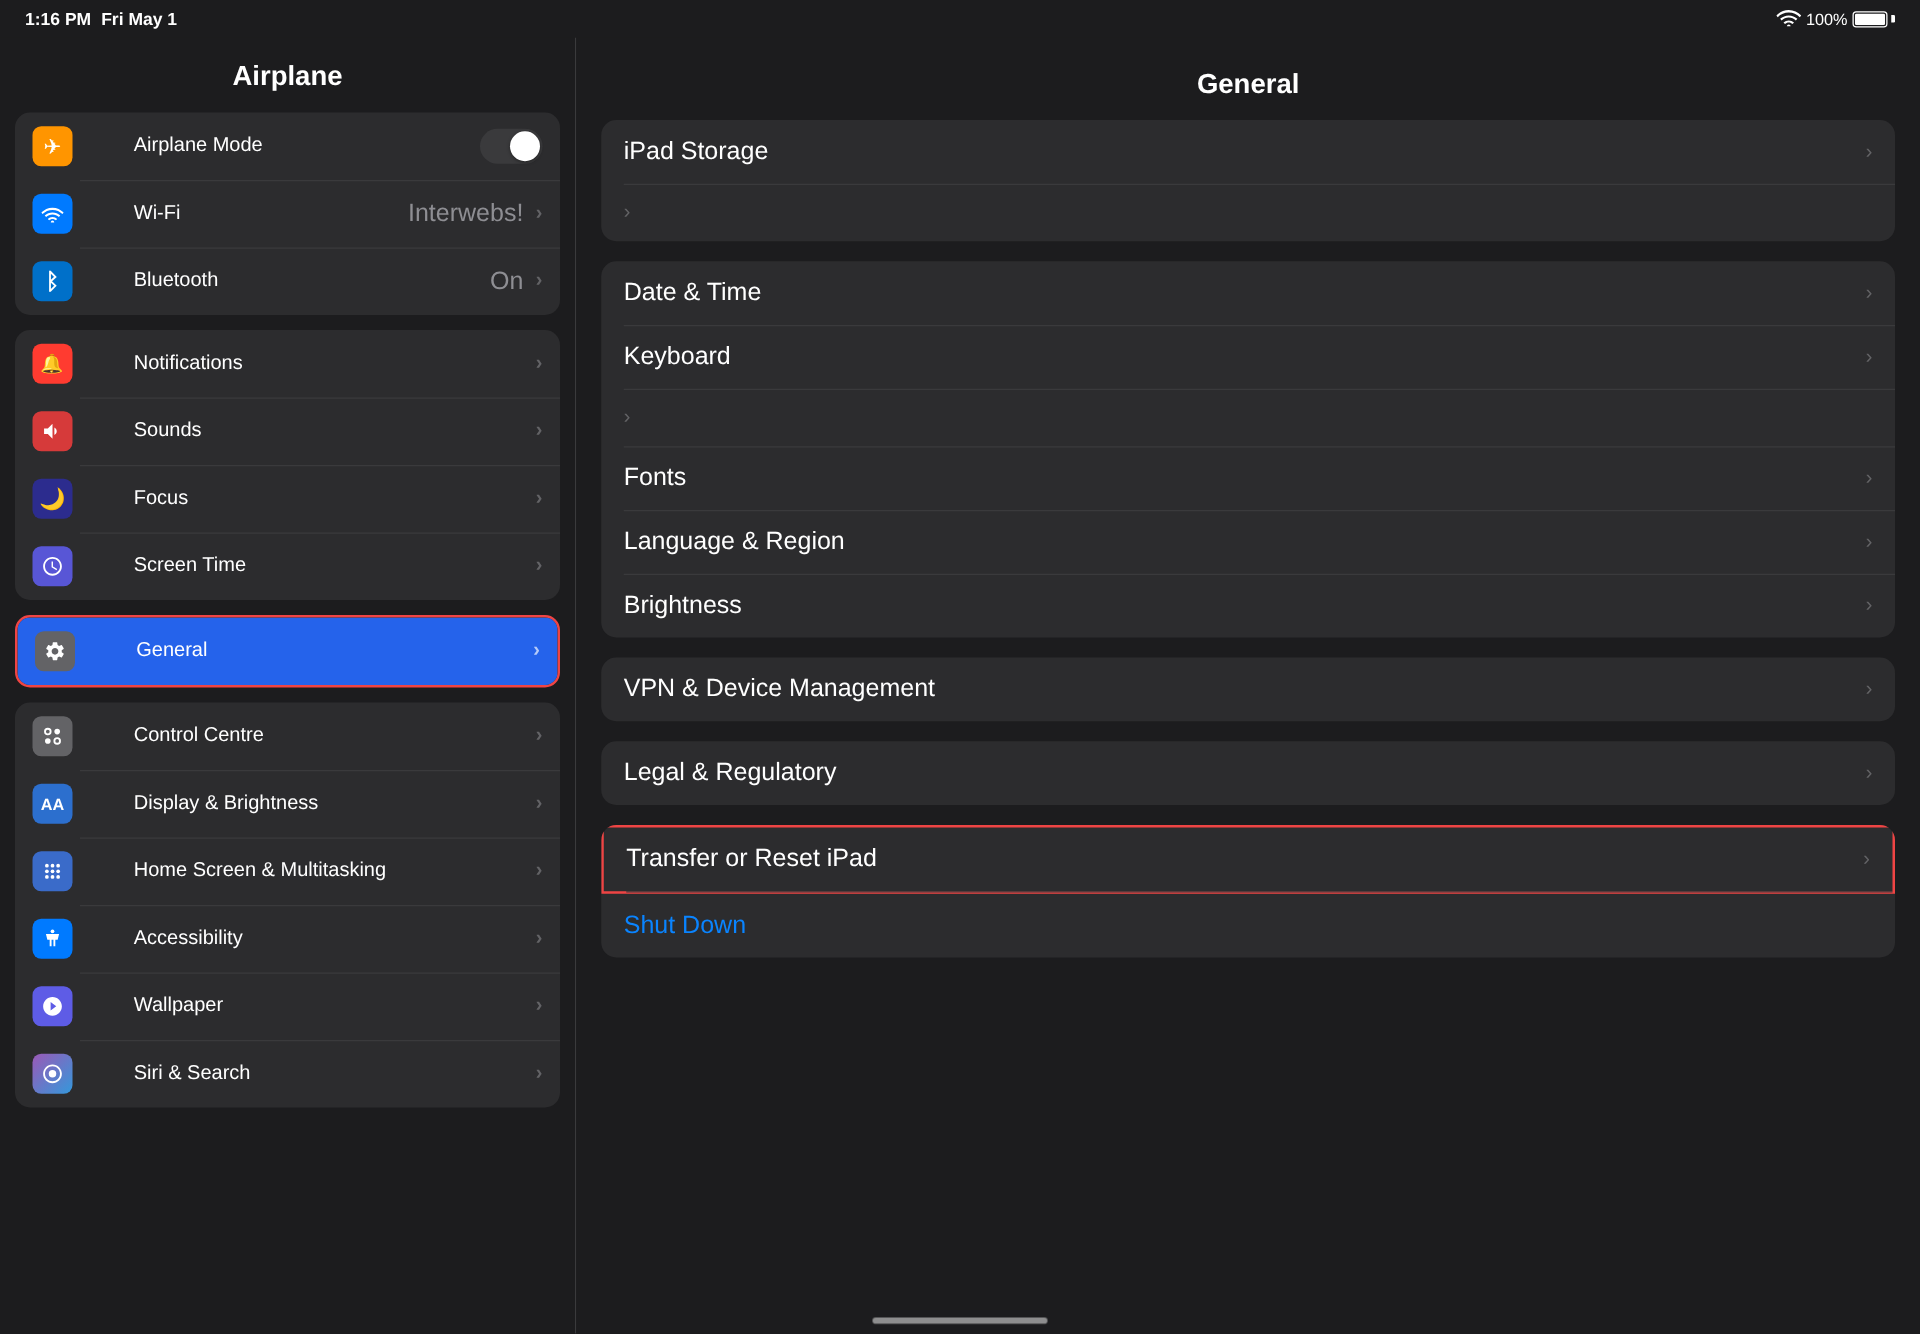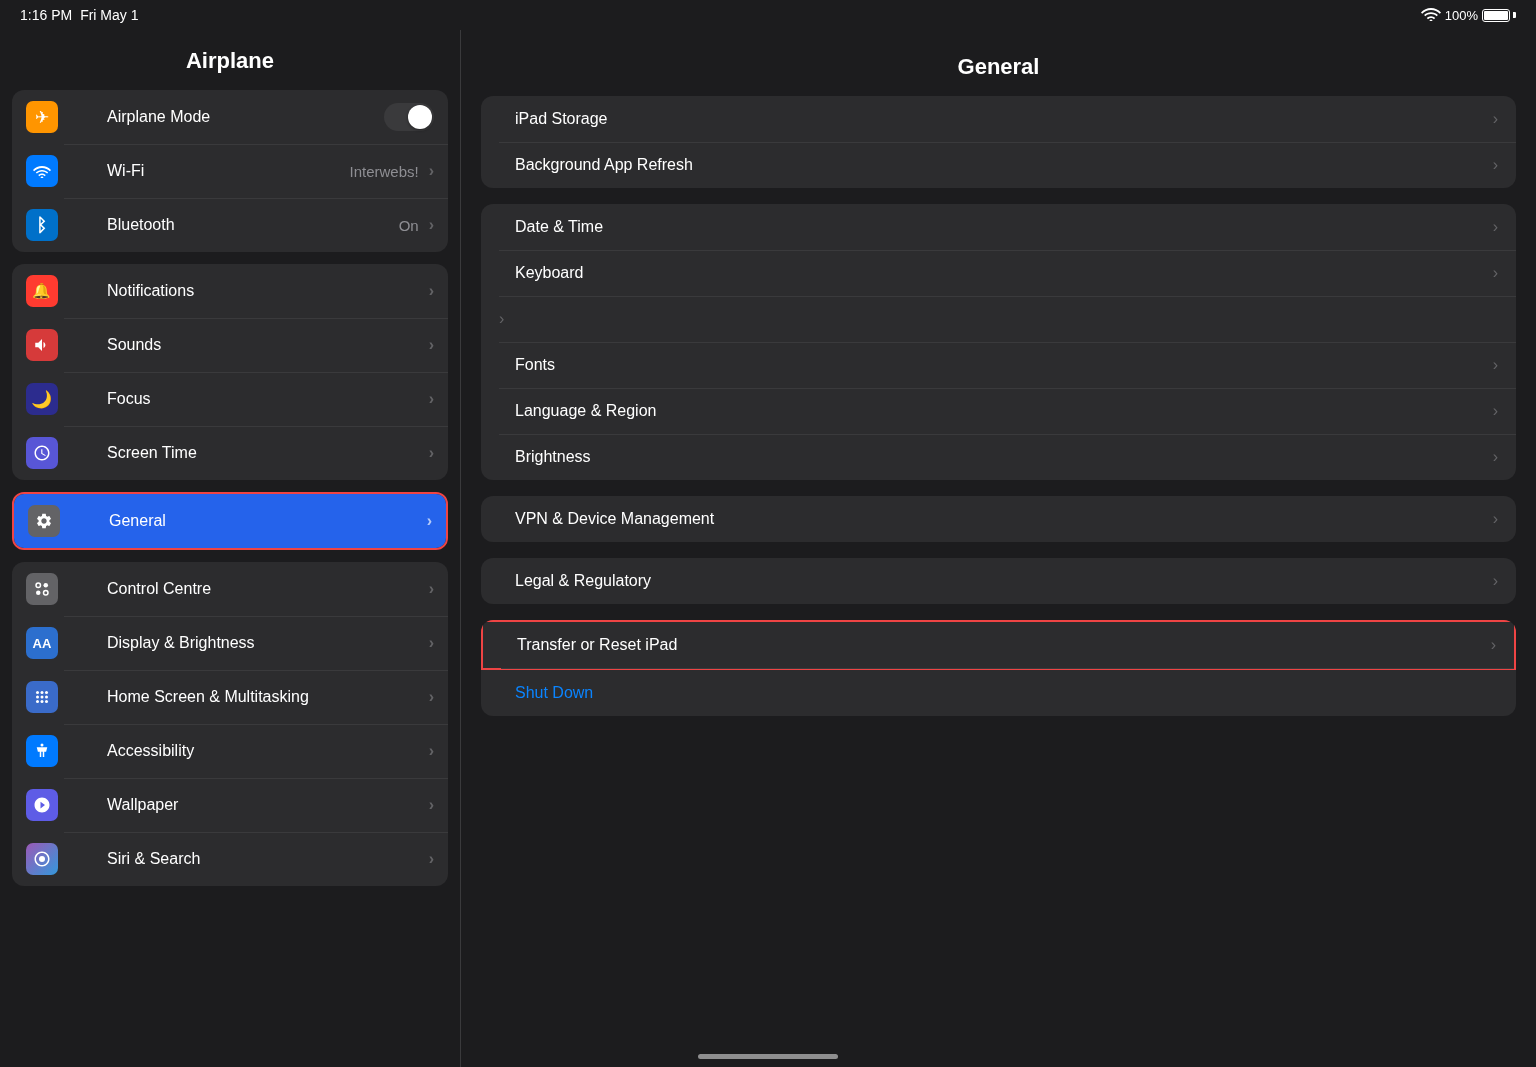--- a/index.html
+++ b/index.html
@@ -19,21 +19,21 @@
       display: flex;
       justify-content: space-between;
       align-items: center;
       padding: 6px 20px;
       background: #1c1c1e;
       height: 30px;
       flex-shrink: 0;
     }
     .status-time {
       font-size: 14px;
-      font-weight: 400;
+      font-weight: 700;
       color: #fff;
     }
     .status-icons {
       display: flex;
       align-items: center;
       gap: 4px;
       font-size: 13px;
       color: #fff;
     }
     .battery-icon {
@@ -126,21 +126,21 @@
       flex-shrink: 0;
       font-size: 17px;
     }
     .row-label {
       flex: 1;
       font-size: 16px;
       color: #fff;
       margin-left: 37px;
     }
     .row-value {
-      font-size: 15px;
+      font-size: 20px;
       color: #8e8e93;
       margin-right: 6px;
     }
     .row-toggle {
       width: 50px;
       height: 28px;
       background: #3a3a3c;
       border-radius: 14px;
       position: relative;
       flex-shrink: 0;
@@ -205,23 +205,22 @@
       content: '';
       position: absolute;
       bottom: 0;
       left: 18px;
       right: 0;
       height: 0.5px;
       background: #3a3a3c;
     }
     .content-row-label {
       flex: 1;
-      font-size: 16px;
-      color: #fff;
-      margin-left: 16px;
+      font-size: 20px;
+      color: #fff;
     }
     .content-row.highlighted {
       border: 2.5px solid #ef4444;
     }
     .content-chevron {
       color: #636366;
       font-size: 16px;
       font-weight: 500;
     }
 
@@ -418,21 +417,20 @@
 
   <div class="content-area">
     <div class="content-title">General</div>
 
     <div class="content-group">
       <div class="content-row">
         <span class="content-row-label">iPad Storage</span>
         <span class="content-chevron">›</span>
       </div>
       <div class="content-row">
-        <span class="content-row-label">Background App Refresh</span>
         <span class="content-chevron">›</span>
       </div>
     </div>
 
     <div class="content-group">
       <div class="content-row">
         <span class="content-row-label">Date &amp; Time</span>
         <span class="content-chevron">›</span>
       </div>
       <div class="content-row">

